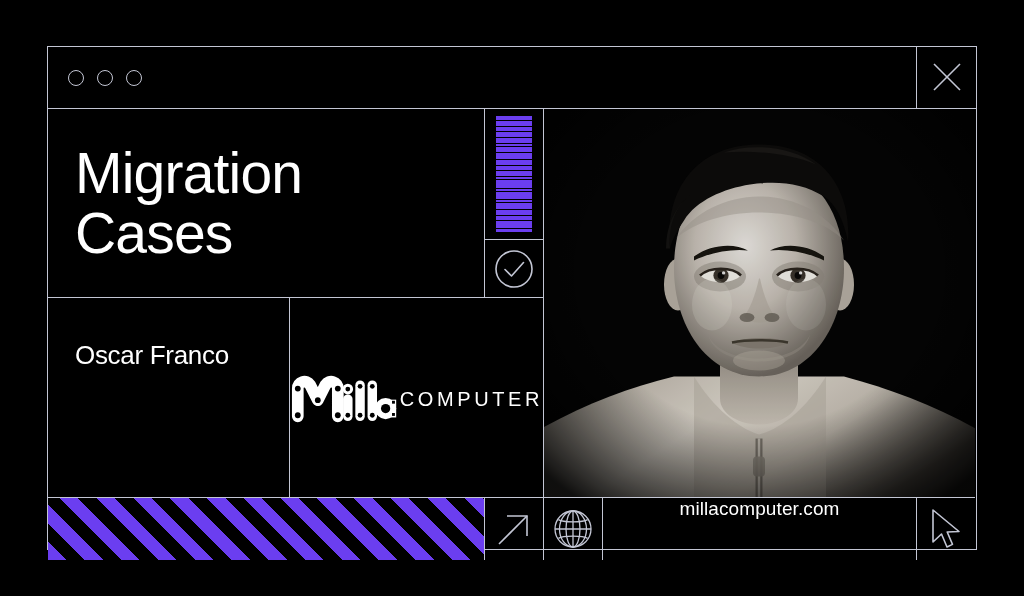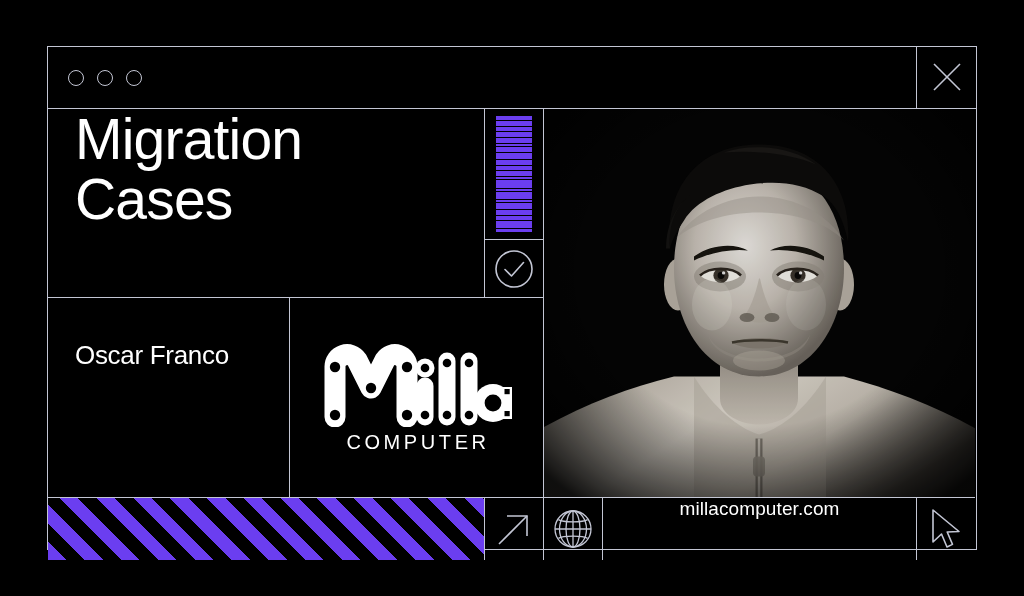--- a/index.html
+++ b/index.html
@@ -80,21 +80,21 @@
   }
 
   .headline-cell {
     position: absolute;
     left: 0; top: 0;
     width: 437px;
     height: 189px;
     border-bottom: 1.5px solid #c3c6d4;
     border-right: 1.5px solid #c3c6d4;
     display: flex;
-    align-items: flex-start;
+    align-items: center;
     padding-left: 27px;
   }
   .headline {
     color: #ffffff;
     font-size: 57px;
     line-height: 1.06;
     font-weight: 400;
     letter-spacing: -0.8px;
     white-space: pre-line;
   }
@@ -160,21 +160,21 @@
 
   
   .logo-cell {
     position: absolute;
     left: 242px; top: 189px;
     width: 254px;
     height: 200px;
     border-bottom: 1.5px solid #c3c6d4;
     border-right: 1.5px solid #c3c6d4;
     display: flex;
-    flex-direction: column;
+    flex-direction: row;
     align-items: center;
     justify-content: center;
   }
   .logo-mark { display: block; }
   .logo-sub {
     color: #ffffff;
     font-size: 20px;
     letter-spacing: 3.6px;
     font-weight: 400;
     margin-top: 4px;

